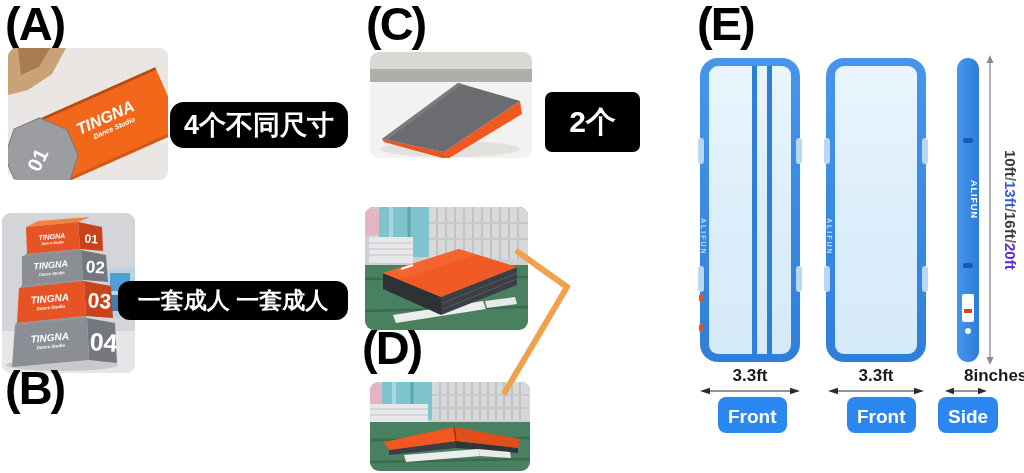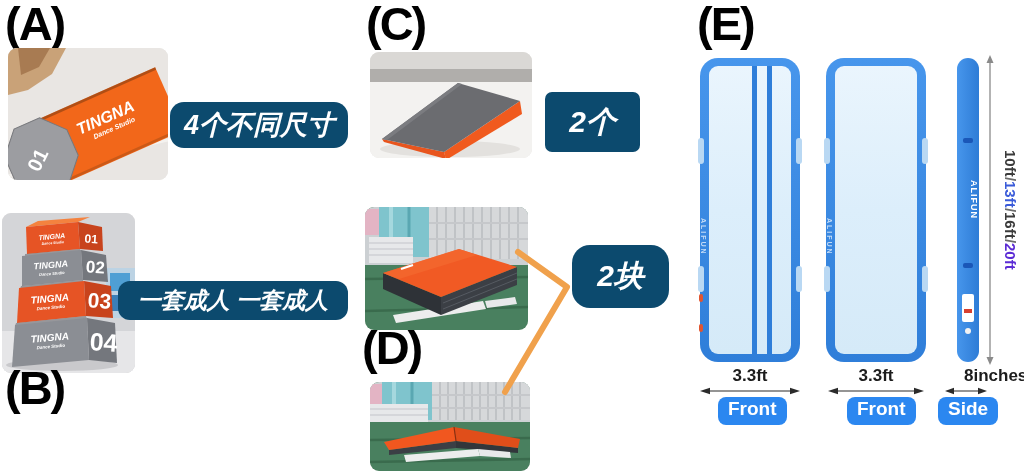--- a/index.html
+++ b/index.html
@@ -1,25 +1,25 @@
 <!DOCTYPE html>
 <html><head>
 <meta charset="utf-8">
 <style>
   html,body{margin:0;padding:0;background:#fff;}
   .canvas{position:relative;width:1024px;height:473px;background:#ffffff;
           font-family:"Liberation Sans",sans-serif;overflow:hidden;}
   .sec-label{position:absolute;font-size:47px;font-weight:900;color:#000;
              letter-spacing:-2px;line-height:1;}
   .photo{position:absolute;overflow:hidden;border-radius:9px;background:#e9e7e5;}
-  .badge-orange{position:absolute;background:#0c4a6e;color:#fff;font-weight:bold;
+  .badge-orange{position:absolute;background:#000000;color:#fff;font-weight:bold;
                 display:flex;align-items:center;justify-content:center;
-                white-space:nowrap;font-style:italic;}
+                white-space:nowrap;}
   .badge-blue{position:absolute;top:397px;background:#2B87F0;color:#fff;
-              font-size:19px;font-weight:bold;padding:1px 10px 4px;border-radius:8px;
+              font-size:19px;font-weight:bold;padding:9px 10px 4px;border-radius:8px;
               line-height:1.2;}
   .airmat{position:absolute;width:100px;height:304px;border-radius:18px;
           background:linear-gradient(180deg,#4796EC,#2F7ED9);}
   .airmat-inner{position:absolute;left:9px;right:9px;top:8px;bottom:8px;
                 background:linear-gradient(180deg,#EAF5FD 0%,#DCEEFB 50%,#D5EAF8 100%);
                 border-radius:9px;}
   .stripe{position:absolute;top:8px;bottom:8px;width:5px;background:#2F7ED9;}
   .handle{position:absolute;width:6px;height:26px;background:#B9D8F3;border-radius:3px;}
   .valve{position:absolute;left:-1px;width:4px;height:8px;background:#E05530;border-radius:2px;}
   .mat-edge-text{position:absolute;left:0px;top:160px;writing-mode:vertical-rl;
@@ -211,21 +211,20 @@
       <line x1="84" y1="45" x2="86" y2="59" stroke="#8a2f10" stroke-width="1.2"></line>
       <polygon points="34,73 108,67 110,74 36,80" fill="#eceded"></polygon>
       <polygon points="108,67 140,70 141,76 110,74" fill="#e8e9ea"></polygon>
     </svg>
   </div>
 
   <svg style="position:absolute;left:493px;top:240px;" width="84" height="158" viewBox="0 0 84 158">
     <polyline points="25,12 74,47 12,152" fill="none" stroke="#F0A14C" stroke-width="6" stroke-linecap="round" stroke-linejoin="round"></polyline>
   </svg>
 
-  <div class="badge-orange" style="left:572px;top:245px;width:97px;height:63px;font-size:30px;border-radius:18px;">2块</div>
 
   <div class="sec-label" style="left:697px;top:0px;">(E)</div>
 
   <div class="airmat" style="left:700px;top:58px;">
     <div class="airmat-inner"></div>
     <div class="stripe" style="left:52px;"></div>
     <div class="stripe" style="left:67px;"></div>
     <div class="handle" style="left:-2px;top:80px;"></div>
     <div class="handle" style="right:-2px;top:80px;"></div>
     <div class="handle" style="left:-2px;top:208px;"></div>

